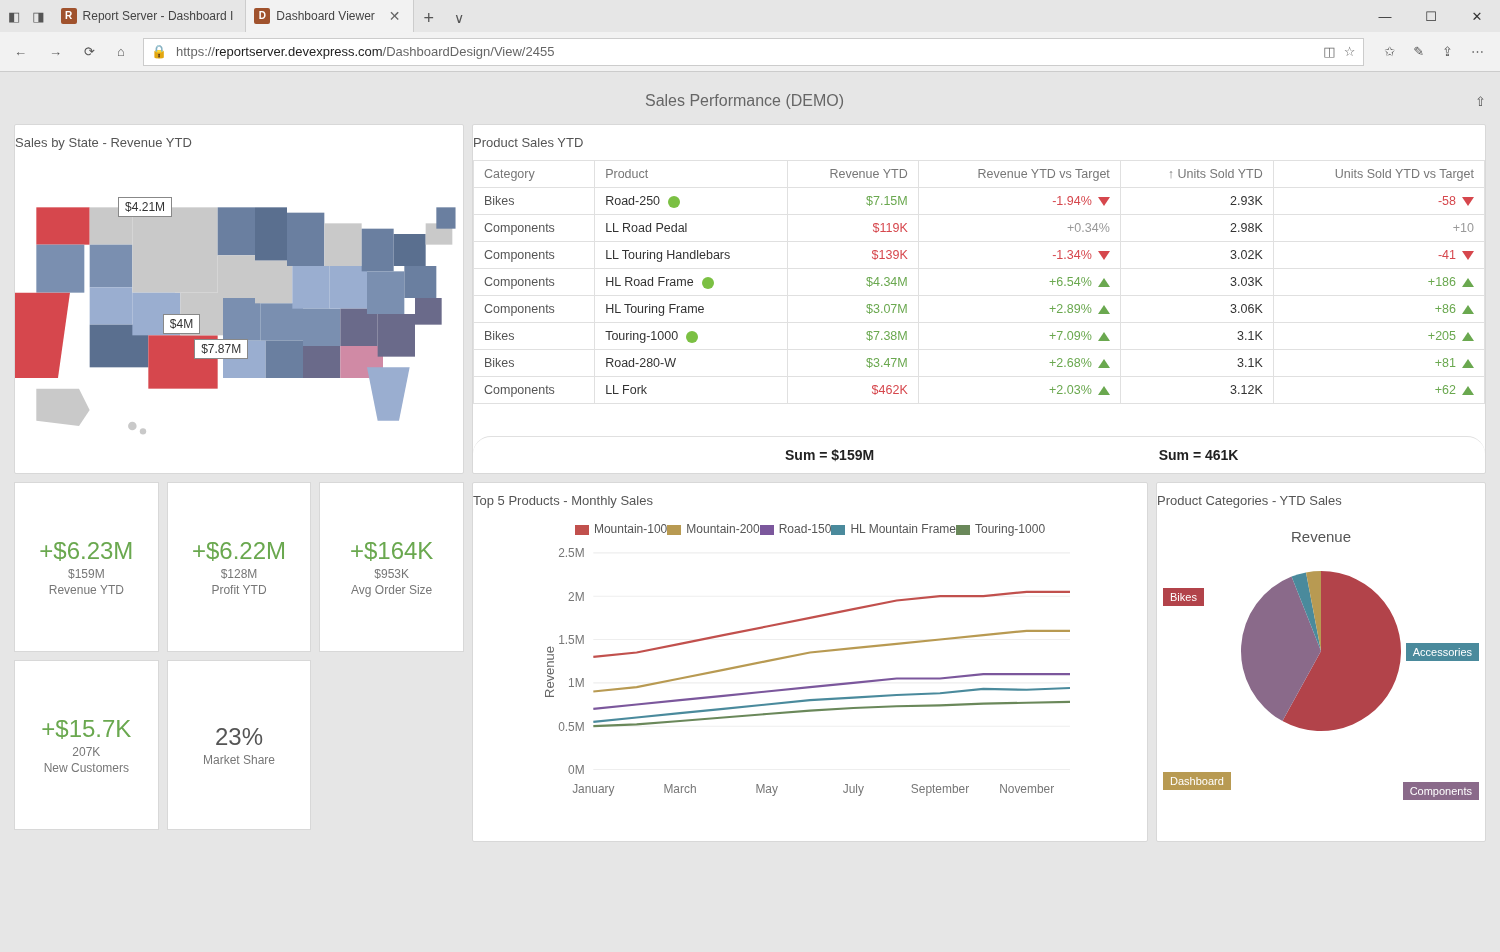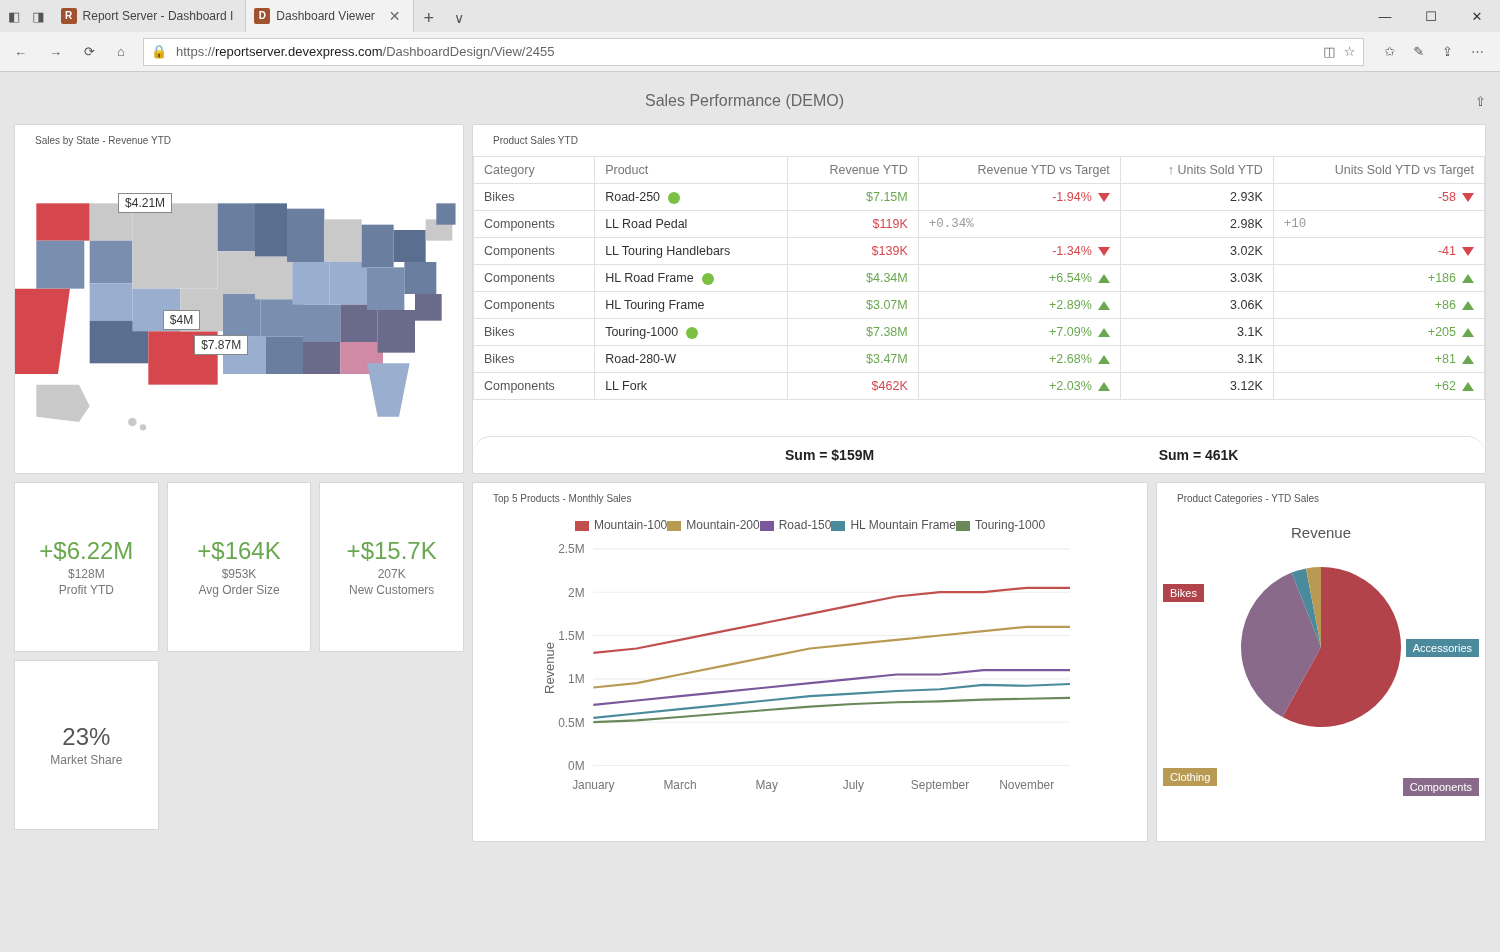--- a/index.html
+++ b/index.html
@@ -18,38 +18,38 @@
   .addrbar .navbtn{color:#555;padding:4px;display:flex;}
   .urlbox{flex:1;display:flex;align-items:center;gap:8px;border:1px solid #ccc;background:#fff;height:28px;padding:0 8px;color:#666;font-size:13px;}
   .urlbox .dom{color:#222;}
   .right-icons{display:flex;gap:18px;color:#555;padding:0 6px;}
   .page{background:#e6e6e6;padding:8px 14px 14px 14px;height:calc(100vh - 72px);overflow:auto;}
   .page-header{display:flex;align-items:center;padding:12px 0 14px 0;}
   .page-title{flex:1;text-align:center;color:#666;font-size:16px;font-weight:400;}
   .export-icon{color:#555;}
   .grid{display:grid;grid-template-columns:450px 1fr;gap:8px;}
   .card{background:#fff;border:1px solid #d8d8d8;border-radius:2px;}
-  .card-title{padding:10px 20px;color:#555;font-size:10px;}
+  .card-title{padding:10px 0;color:#555;font-size:13px;}
   
   .map-card{height:350px;}
   .map-body{position:relative;height:calc(100% - 40px);}
   .map-body svg{width:100%;height:100%;}
   .map-label{position:absolute;background:#fff;border:1px solid #888;padding:2px 6px;font-size:12px;color:#333;}
   
   .table-card{height:350px;display:flex;flex-direction:column;}
   table{width:100%;border-collapse:collapse;}
   th,td{border:1px solid #e0e0e0;padding:6px 10px;font-size:12.5px;white-space:nowrap;}
   th{color:#777;font-weight:400;text-align:left;background:#fff;}
   th.r,td.r{text-align:right;}
   td.cat{color:#555;}
   td.rev-red{color:#d6474d;text-align:right;}
   td.rev-green{color:#6aa84f;text-align:right;}
   td.delta-up{color:#6aa84f;text-align:right;}
   td.delta-down{color:#d6474d;text-align:right;}
-  td.delta-flat{color:#999;text-align:left;font-family:Liberation Mono, monospace;}
+  td.delta-flat{color:#999;text-align:right;}
   .arrow-up{display:inline-block;width:0;height:0;border-left:6px solid transparent;border-right:6px solid transparent;border-bottom:9px solid currentColor;margin-left:6px;vertical-align:middle;}
   .arrow-down{display:inline-block;width:0;height:0;border-left:6px solid transparent;border-right:6px solid transparent;border-top:9px solid currentColor;margin-left:6px;vertical-align:middle;}
   .dot{display:inline-block;width:12px;height:12px;border-radius:50%;background:#7bc043;margin-left:8px;vertical-align:middle;}
   .totals{display:flex;padding:10px 12px;gap:40px;border-top:1px solid #e0e0e0;border-radius:18px;}
   .totals div{flex:1;text-align:right;font-size:14px;color:#222;}
   .totals b{font-weight:600;}
   
   .kpis{display:grid;grid-template-columns:repeat(3,1fr);gap:8px;margin-top:8px;}
   .kpi{background:#fff;border:1px solid #d8d8d8;height:170px;display:flex;flex-direction:column;align-items:center;justify-content:center;}
   .kpi .big{font-size:24px;color:#6aa84f;font-weight:400;}
@@ -174,20 +174,25 @@
 
             <path d="M20 200 l40 0 l10 20 l-10 15 l-40 -5 z" fill="#c9c9c9"></path>
             <circle cx="110" cy="235" r="4" fill="#c9c9c9"></circle>
             <circle cx="120" cy="240" r="3" fill="#c9c9c9"></circle>
           </svg>
         <div class="map-label" style="left: 23%; top: 12%;">$4.21M</div><div class="map-label" style="left: 33%; top: 50%;">$4M</div><div class="map-label" style="left: 40%; top: 58%;">$7.87M</div></div>
       </div>
 
       <div class="kpis" id="kpis">
           <div class="kpi">
+            <div class="big">+$6.23M</div>
+            <div class="sub">$159M</div>
+            <div class="sub">Revenue YTD</div>
+          </div>
+          <div class="kpi">
             <div class="big">+$6.22M</div>
             <div class="sub">$128M</div>
             <div class="sub">Profit YTD</div>
           </div>
           <div class="kpi">
             <div class="big">+$164K</div>
             <div class="sub">$953K</div>
             <div class="sub">Avg Order Size</div>
           </div>
           <div class="kpi">
@@ -338,21 +343,21 @@
             <div class="pie-title">Revenue</div>
             <svg id="pie-svg" width="200" height="200" viewBox="-100 -100 200 200">
                 <path d="M0 0 L4.898587196589413e-15 -80 A80 80 0 1 1 -38.5402939281372 70.10453440350909 Z" fill="#b2434a"></path>
                 <path d="M0 0 L-38.5402939281372 70.10453440350909 A80 80 0 0 1 -29.449964214774226 -74.38211887106011 Z" fill="#8a6a8a"></path>
                 <path d="M0 0 L-29.449964214774226 -74.38211887106011 A80 80 0 0 1 -14.99050516685797 -78.58298005829509 Z" fill="#4a8a9c"></path>
                 <path d="M0 0 L-14.99050516685797 -78.58298005829509 A80 80 0 0 1 -1.4695761589768237e-14 -80 Z" fill="#b89a52"></path>
               </svg>
             <div class="pie-labels">
               <div class="lbl bikes" style="left:6px;top:70px;">Bikes</div>
               <div class="lbl acc" style="right:6px;top:125px;">Accessories</div>
-              <div class="lbl cloth" style="left:6px;bottom:50px;">Clothing</div>
+              <div class="lbl cloth" style="left:6px;bottom:50px;">Dashboard</div>
               <div class="lbl comp" style="right:6px;bottom:40px;">Components</div>
             </div>
           </div>
         </div>
       </div>
     </div>
   </div>
 </div>
 
 </body></html>

